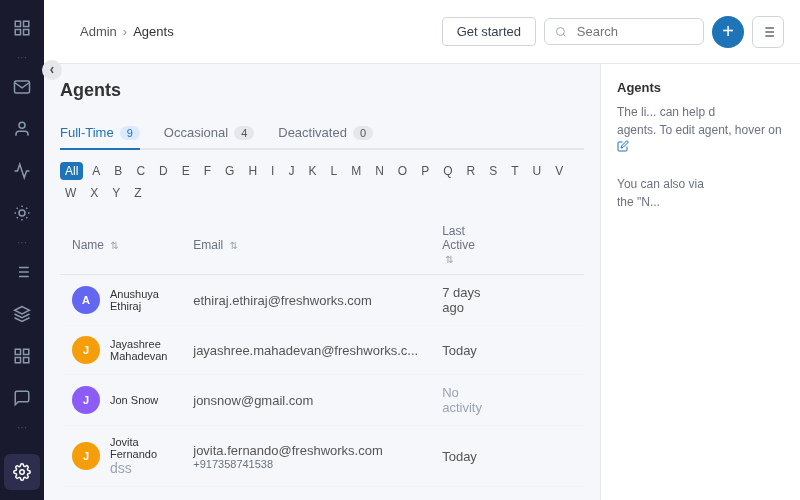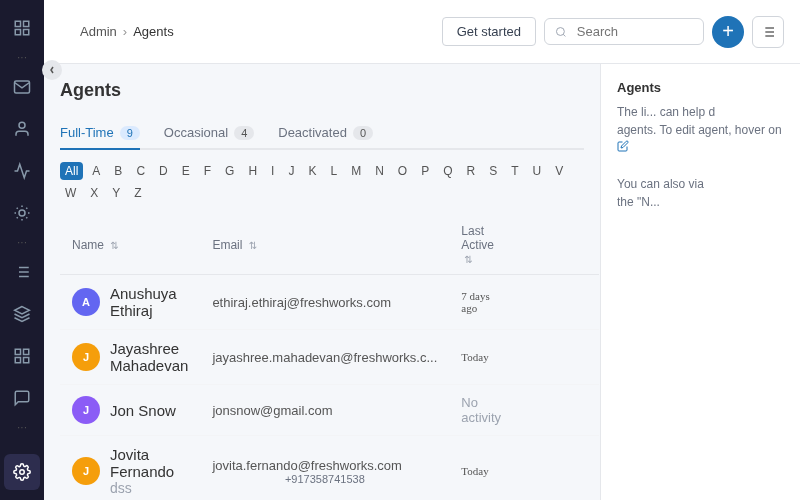--- a/index.html
+++ b/index.html
@@ -53,25 +53,25 @@
 
     
     .table { width: 100%; border-collapse: collapse; }
     .table th { text-align: left; font-size: 12px; font-weight: 500; color: #6b7280; padding: 8px 12px; border-bottom: 1px solid #e5e7eb; }
     .table td { padding: 10px 12px; border-bottom: 1px solid #f3f4f6; vertical-align: middle; }
     .sort-icon { color: #9ca3af; font-size: 10px; margin-left: 3px; }
 
     
     .agent-name-cell { display: flex; align-items: center; gap: 10px; }
     .avatar { width: 28px; height: 28px; border-radius: 50%; display: flex; align-items: center; justify-content: center; font-size: 11px; font-weight: 600; color: #fff; flex-shrink: 0; }
-    .agent-name { font-weight: 500; color: #333; font-size: 15px; }
+    .agent-name { font-weight: 500; color: #333; font-size: 11px; }
     .agent-role { font-size: 14px; color: #9ca3af; }
     .email-cell { color: #555; font-size: 13px; }
-    .phone { font-size: 11px; color: #6b7280; text-align: center; }
-    .last-active { color: #555; font-size: 11px; font-family: Liberation Serif, serif; }
+    .phone { font-size: 11px; color: #6b7280; }
+    .last-active { color: #555; font-size: 13px; }
     .no-activity { color: #9ca3af; font-size: 13px; }
     .row-actions { display: flex; gap: 6px; opacity: 0; }
     .action-btn { width: 28px; height: 28px; display: flex; align-items: center; justify-content: center; border: 1px solid #d1d5db; border-radius: 4px; background: #fff; cursor: pointer; color: #555; }
 
     
     .info-panel { width: 200px; background: #fff; border-left: 1px solid #e5e7eb; padding: 16px; flex-shrink: 0; overflow-y: auto; }
     .info-panel-title { font-size: 13px; font-weight: 600; color: #333; margin-bottom: 8px; }
     .info-panel-text { font-size: 12px; color: #6b7280; line-height: 1.5; }
 
     

